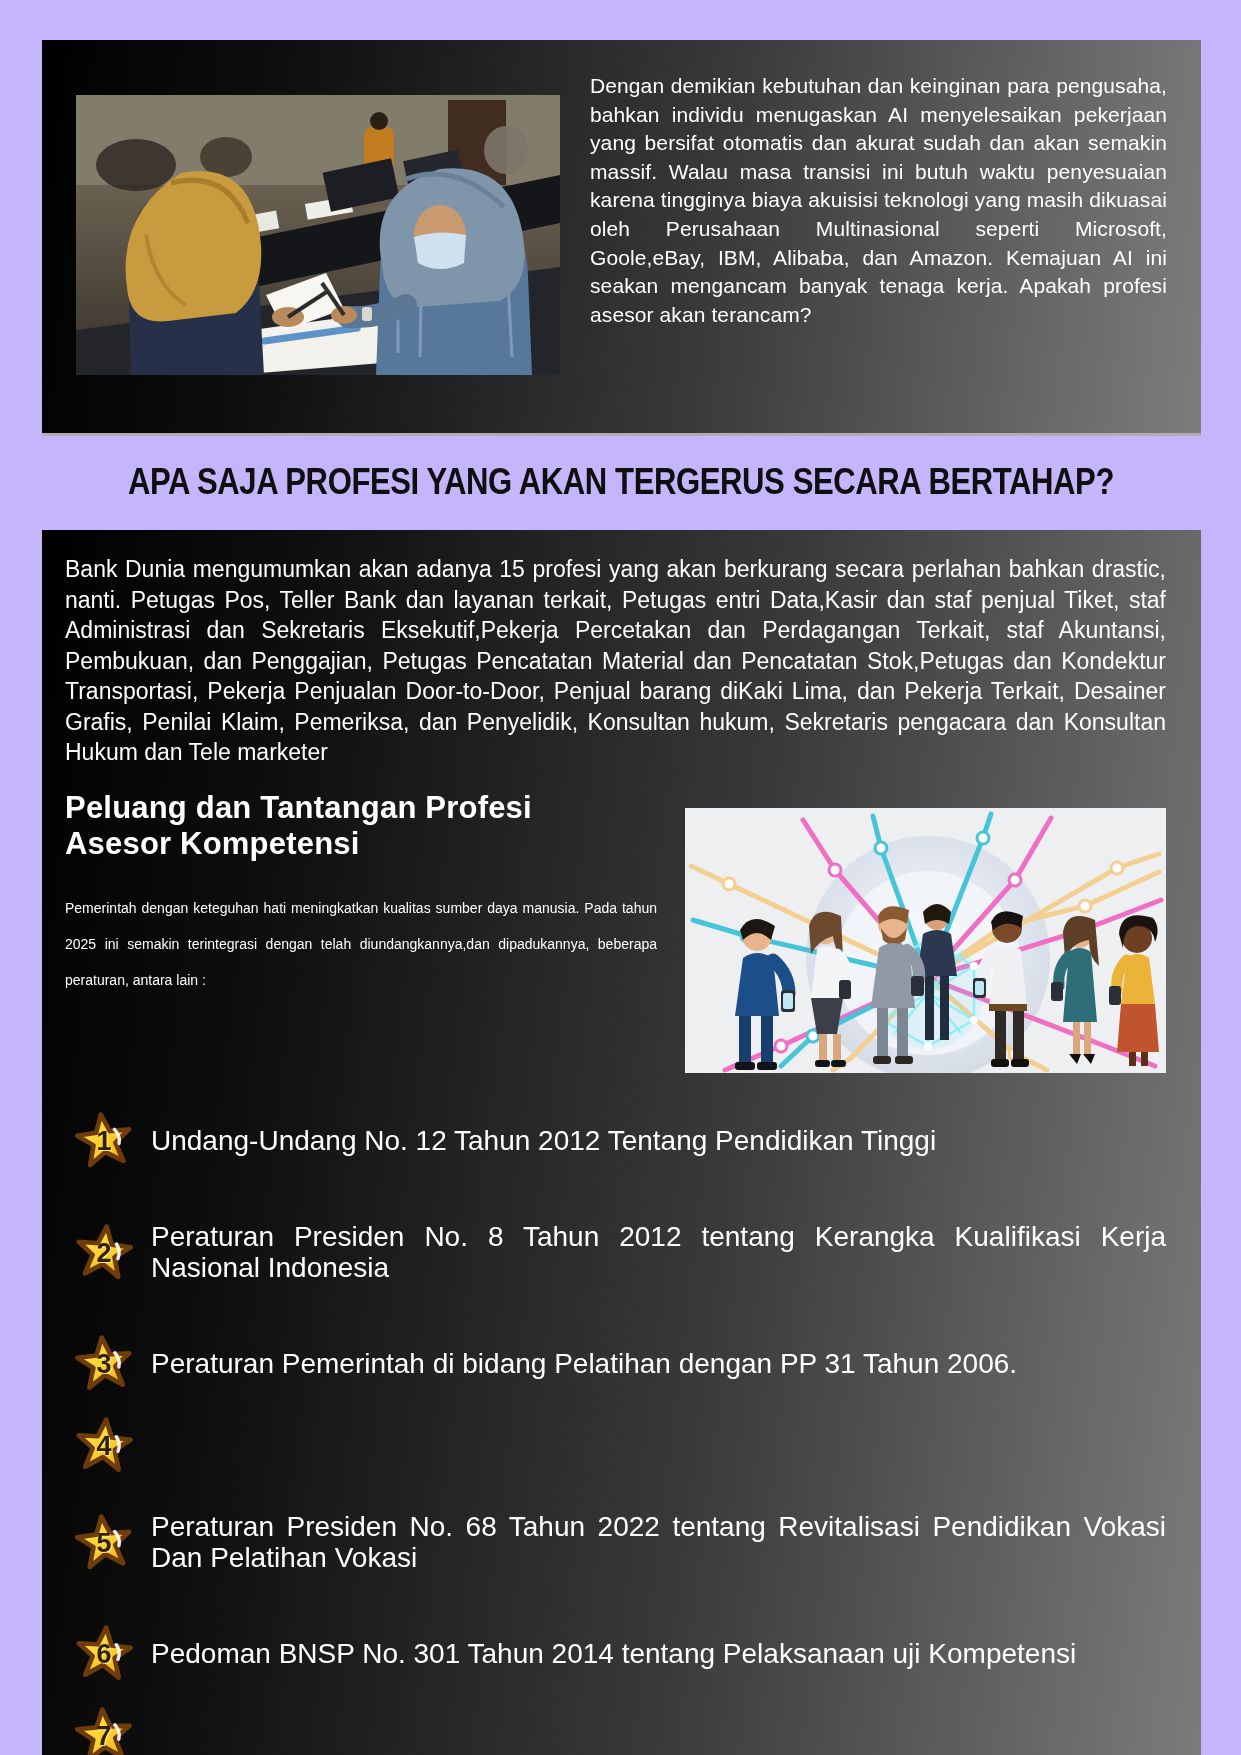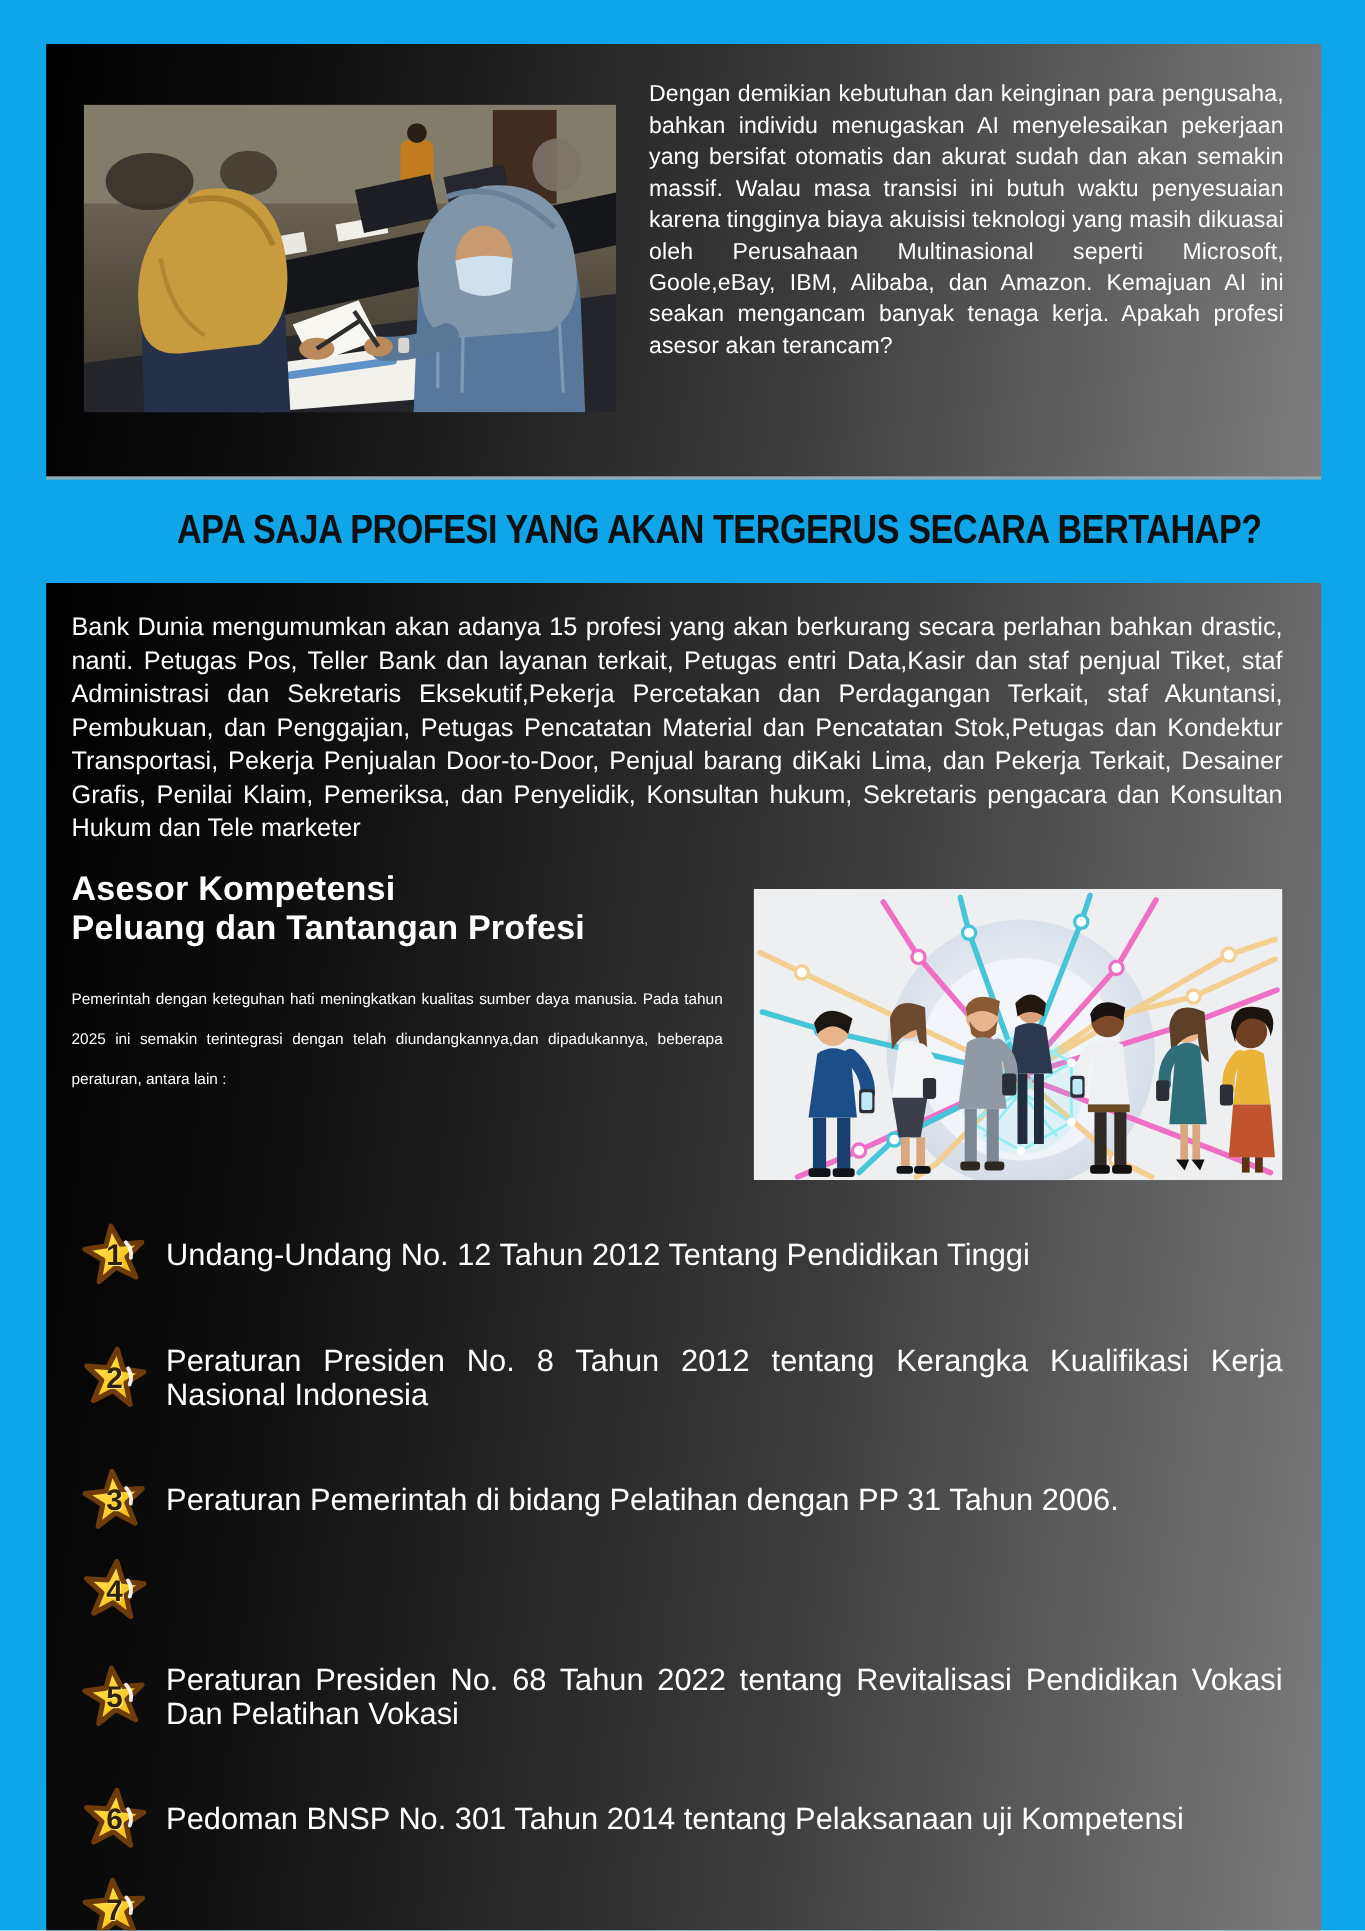--- a/index.html
+++ b/index.html
@@ -1,19 +1,19 @@
 <!DOCTYPE html>
 <html><head>
 <meta charset="utf-8">
 <style>
   html,body{margin:0;padding:0;background:#ffffff;}
   .page{
     position:relative;
     width:1241px;height:1755px;
-    background:#0ea5e9;
+    background:#c4b5fd;
     overflow:hidden;
     font-family:"Liberation Sans", sans-serif;
   }
   .panel{
     margin-left:42px;
     width:1159px;
     background:linear-gradient(97deg,#000000 0%,#101010 22%,#3a3a3a 58%,#7d7d7d 100%);
     box-shadow:0 3px 0 rgba(170,170,170,.85);
     box-sizing:border-box;
   }
@@ -37,21 +37,21 @@
     margin-top:6px;
     color:#ffffff;
     font-size:21px;
     line-height:28.6px;
     text-align:justify;
     letter-spacing:.1px;
   }
   
   .headline-band{
     height:97px;
-    display:flex;align-items:center;justify-content:flex-end;
+    display:flex;align-items:center;justify-content:center;
   }
   .headline{
     display:inline-block;
     transform:scaleX(.84);
     transform-origin:center;
     white-space:nowrap;
     font-size:37px;
     font-weight:800;
     letter-spacing:-.5px;
     color:#0f0f0f;
@@ -213,22 +213,22 @@
   <div class="headline-band">
     <h1 class="headline">APA SAJA PROFESI YANG AKAN TERGERUS SECARA BERTAHAP?</h1>
   </div>
 
   <section class="panel main">
     <p class="intro">Bank Dunia mengumumkan akan adanya 15 profesi yang akan berkurang  secara perlahan bahkan drastic, nanti. Petugas Pos, Teller Bank dan layanan terkait, Petugas entri Data,Kasir dan staf penjual Tiket, staf Administrasi dan Sekretaris Eksekutif,Pekerja Percetakan dan Perdagangan Terkait, staf Akuntansi, Pembukuan, dan Penggajian, Petugas Pencatatan Material dan Pencatatan Stok,Petugas dan Kondektur Transportasi, Pekerja Penjualan Door-to-Door, Penjual barang diKaki Lima, dan Pekerja Terkait, Desainer Grafis, Penilai Klaim, Pemeriksa, dan Penyelidik, Konsultan hukum, Sekretaris pengacara dan Konsultan Hukum dan Tele marketer</p>
 
     <div class="two-col">
       <div class="left-col">
         <h2 class="sub-title">
+          <span>Peluang dan Tantangan Profesi</span>
           <span>Asesor Kompetensi</span>
-          <span>Peluang dan Tantangan Profesi</span>
         </h2>
         <p class="gov-par">Pemerintah dengan keteguhan hati meningkatkan kualitas sumber daya manusia. Pada tahun 2025 ini semakin terintegrasi dengan telah diundangkannya,dan dipadukannya, beberapa peraturan,  antara lain :</p>
       </div>
 
       <div class="illus-wrap">
         <svg viewBox="0 0 481 265" preserveAspectRatio="none">
           <rect x="0" y="0" width="481" height="265" fill="#edeff1"></rect>
           <circle cx="243" cy="150" r="122" fill="url(#orbGrad)"></circle>
           <circle cx="243" cy="155" r="92" fill="#f3f6fa" opacity=".85"></circle>
 

